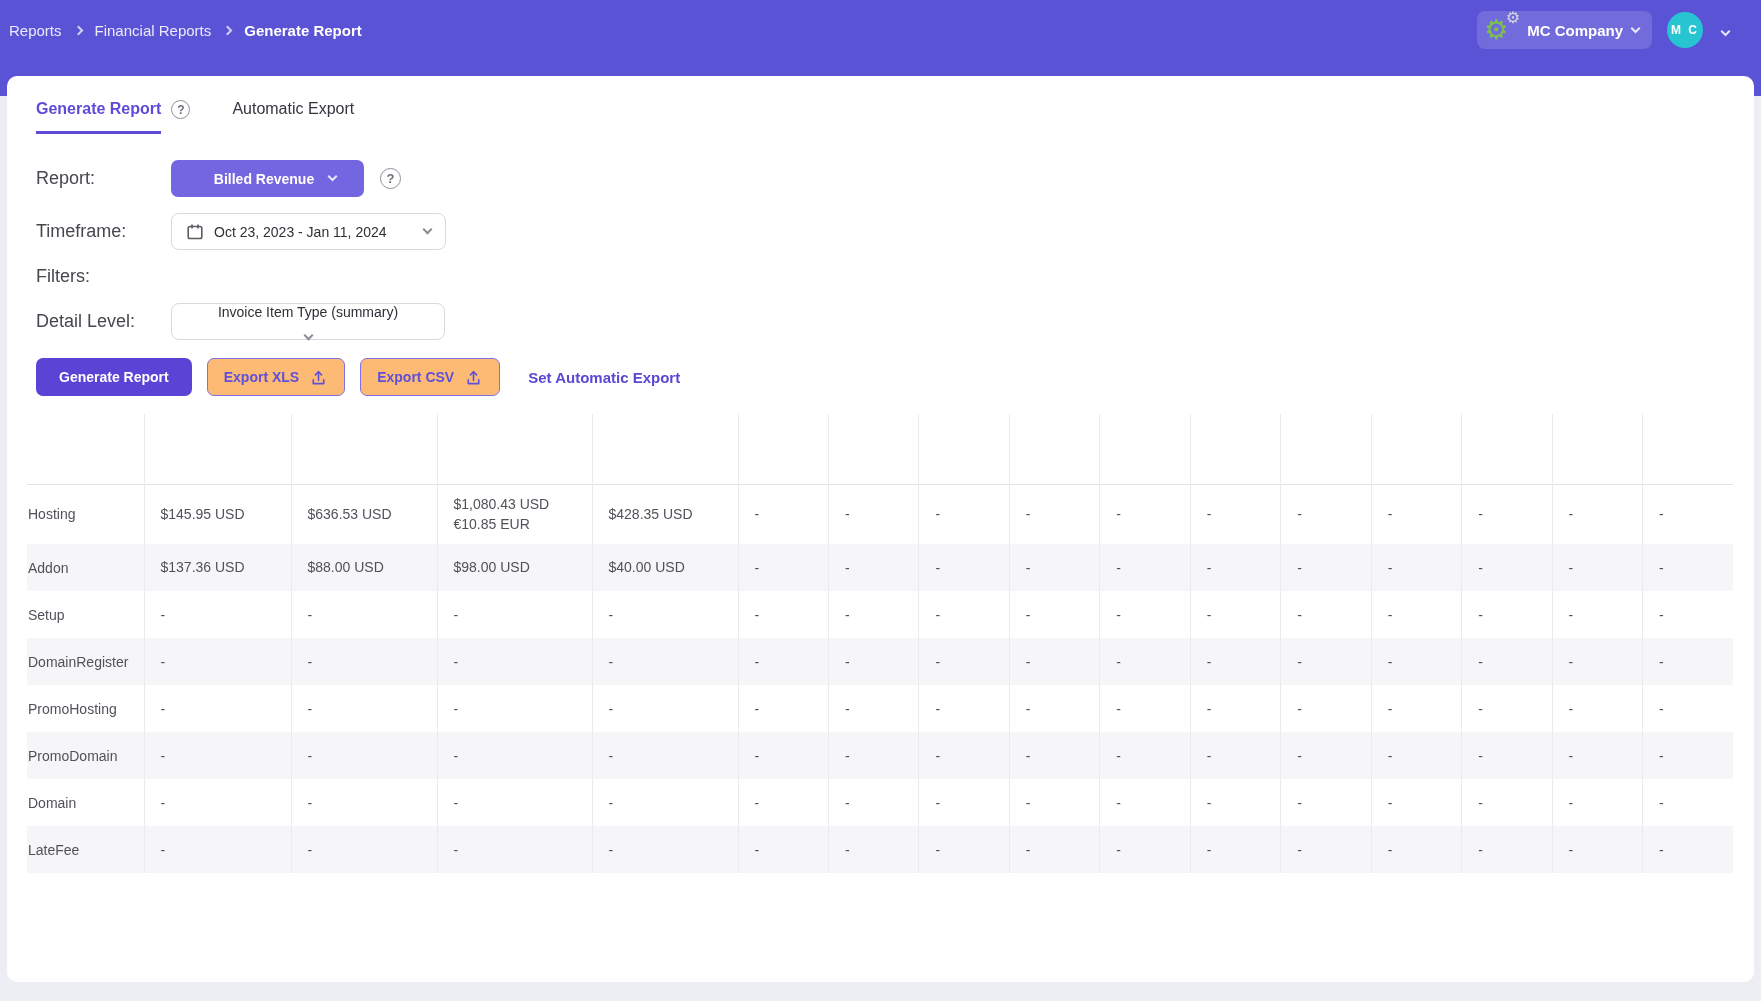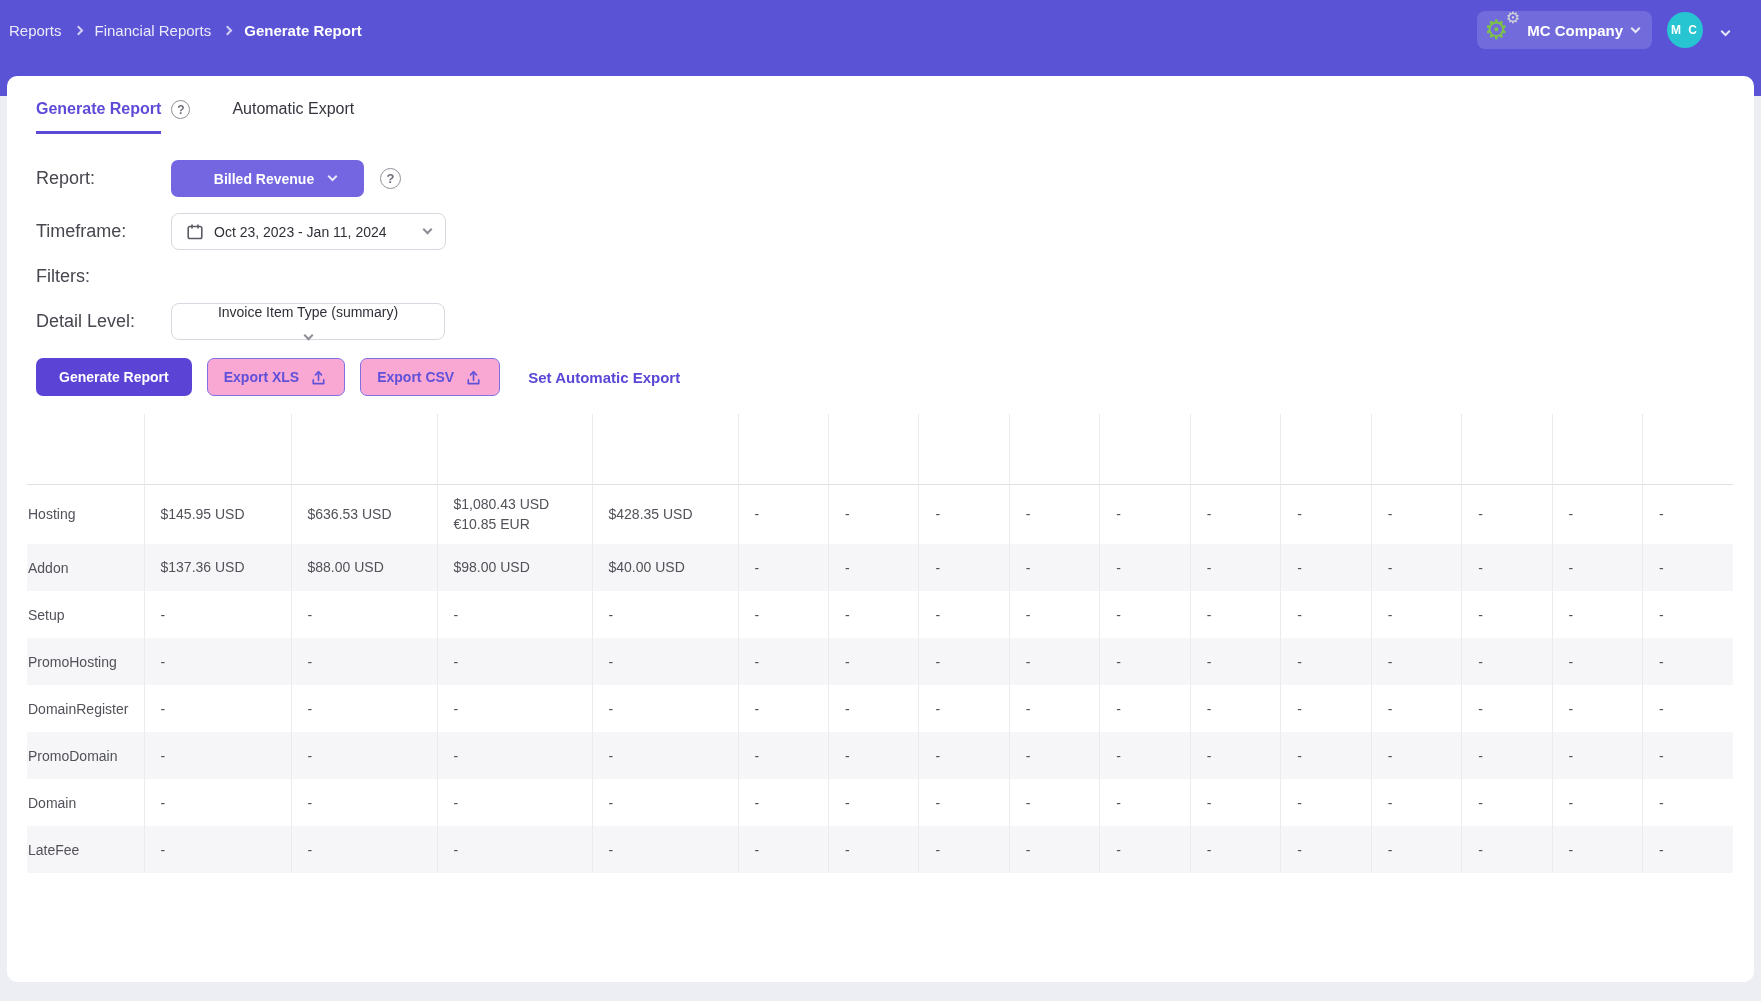--- a/index.html
+++ b/index.html
@@ -78,21 +78,21 @@
   .row-help { margin-left:16px; width:21px; height:21px; font-size:13px; }
   .icon { flex:none; display:inline-flex; }
 
   
   .actions { margin-top:18px; padding-left:9px; display:flex; align-items:center; }
   .btn-primary {
     height:38px; padding:0 23px; background:#5b43d6; color:#fff; border:none; border-radius:7px;
     font-size:14px; font-weight:700; font-family:inherit; cursor:pointer;
   }
   .btn-outline {
-    height:38px; padding:0 16px; background:#f9a8d4; color:#5f50da; border:1px solid #7f71e3; border-radius:7px;
+    height:38px; padding:0 16px; background:#fdba74; color:#5f50da; border:1px solid #7f71e3; border-radius:7px;
     font-size:14px; font-weight:700; font-family:inherit; cursor:pointer;
     display:flex; align-items:center; gap:10px; margin-left:15px;text-align:center;
   }
   .btn-outline:first-of-type { margin-left:16px; }
   .text-link { margin-left:28px; color:#5948d6; font-size:15px; font-weight:700; cursor:pointer; }
 
   
   .section-title { margin-top:28px; padding-left:9px; font-size:21px; font-weight:600; color:#2a2b33; }
 
   table.report { margin-top:18px; border-collapse:collapse; table-layout:fixed; width:1706px; }
@@ -305,39 +305,39 @@
           <td class="cell-dash">-</td>
           <td class="cell-dash">-</td>
           <td class="cell-dash">-</td>
           <td class="cell-dash">-</td>
           <td class="cell-dash">-</td>
           <td class="cell-dash">-</td>
           <td class="cell-dash">-</td>
           <td class="cell-dash">-</td>
         </tr>
         <tr>
+          <td>DomainRegister</td>
+          <td class="cell-dash">-</td>
+          <td class="cell-dash">-</td>
+          <td class="cell-dash">-</td>
+          <td class="cell-dash">-</td>
+          <td class="cell-dash">-</td>
+          <td class="cell-dash">-</td>
+          <td class="cell-dash">-</td>
+          <td class="cell-dash">-</td>
+          <td class="cell-dash">-</td>
+          <td class="cell-dash">-</td>
+          <td class="cell-dash">-</td>
+          <td class="cell-dash">-</td>
+          <td class="cell-dash">-</td>
+          <td class="cell-dash">-</td>
+          <td class="cell-dash">-</td>
+        </tr>
+        <tr>
           <td>PromoHosting</td>
-          <td class="cell-dash">-</td>
-          <td class="cell-dash">-</td>
-          <td class="cell-dash">-</td>
-          <td class="cell-dash">-</td>
-          <td class="cell-dash">-</td>
-          <td class="cell-dash">-</td>
-          <td class="cell-dash">-</td>
-          <td class="cell-dash">-</td>
-          <td class="cell-dash">-</td>
-          <td class="cell-dash">-</td>
-          <td class="cell-dash">-</td>
-          <td class="cell-dash">-</td>
-          <td class="cell-dash">-</td>
-          <td class="cell-dash">-</td>
-          <td class="cell-dash">-</td>
-        </tr>
-        <tr>
-          <td>DomainRegister</td>
           <td class="cell-dash">-</td>
           <td class="cell-dash">-</td>
           <td class="cell-dash">-</td>
           <td class="cell-dash">-</td>
           <td class="cell-dash">-</td>
           <td class="cell-dash">-</td>
           <td class="cell-dash">-</td>
           <td class="cell-dash">-</td>
           <td class="cell-dash">-</td>
           <td class="cell-dash">-</td>

